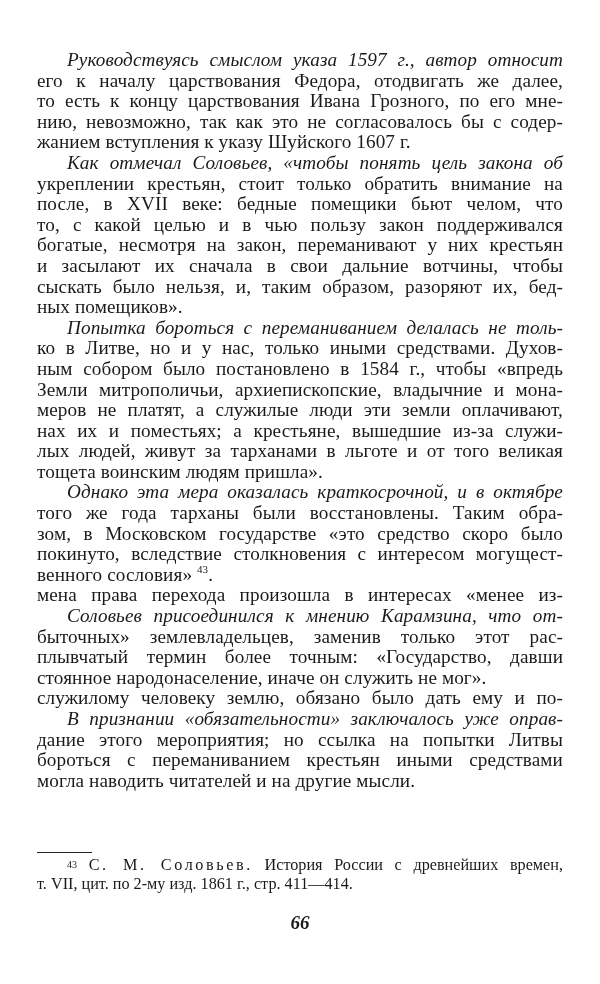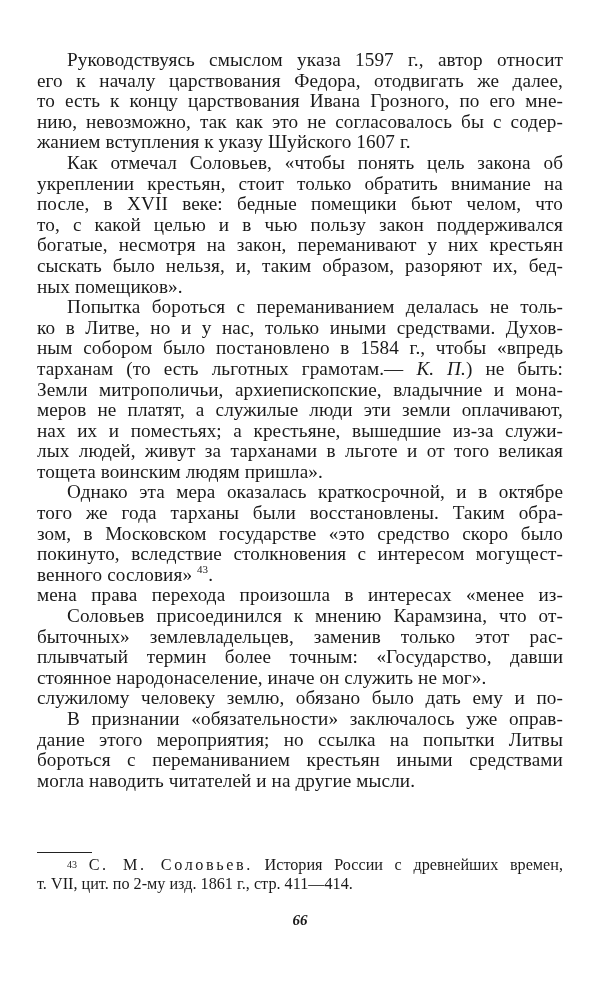--- a/index.html
+++ b/index.html
@@ -29,20 +29,21 @@
       white-space: nowrap;
       text-align: justify;
       text-align-last: justify;
       letter-spacing: 0.1px;
     }
     .line.last {
       text-align-last: left;
     }
     .line.indent {
       padding-left: 30px;
+      font-style: italic;
     }
     .italic { font-style: italic; }
     sup.fnref {
       font-size: 11px;
       vertical-align: top;
       line-height: 12px;
       position: relative;
       top: -2px;
     }
     .rule {
@@ -76,21 +77,21 @@
       vertical-align: top;
       position: relative;
       top: -1px;
     }
     .page-number {
       position: absolute;
       left: 0;
       width: 600px;
       top: 912px;
       text-align: center;
-      font-size: 15px;
+      font-size: 19px;
       font-weight: bold;
       font-style: italic;
     }
   </style>
 </head>
 <body>
 
 <div class="page">
 
   <div>
@@ -100,29 +101,29 @@
     <span class="line">нию, невозможно, так как это не согласовалось бы с содер-</span>
     <span class="line last">жанием вступления к указу Шуйского 1607 г.</span>
   </div>
 
   <div>
     <span class="line indent">Как отмечал Соловьев, «чтобы понять цель закона об</span>
     <span class="line">укреплении крестьян, стоит только обратить внимание на</span>
     <span class="line">после, в XVII веке: бедные помещики бьют челом, что</span>
     <span class="line">то, с какой целью и в чью пользу закон поддерживался</span>
     <span class="line">богатые, несмотря на закон, переманивают у них крестьян</span>
+    <span class="line">и засылают их сначала в свои дальние вотчины, чтобы</span>
     <span class="line">сыскать было нельзя, и, таким образом, разоряют их, бед-</span>
     <span class="line last">ных помещиков».</span>
   </div>
 
   <div>
     <span class="line indent">Попытка бороться с переманиванием делалась не толь-</span>
     <span class="line">ко в Литве, но и у нас, только иными средствами. Духов-</span>
     <span class="line">ным собором было постановлено в 1584 г., чтобы «впредь</span>
-    <span class="line"><span>тарханам (то есть льготных грамотам.—</span> <span class="italic">К. П.</span><span>) не быть:</span></span>
     <span class="line">Земли митрополичьи, архиепископские, владычние и мона-</span>
     <span class="line">меров не платят, а служилые люди эти земли оплачивают,</span>
     <span class="line">нах их и поместьях; а крестьяне, вышедшие из-за служи-</span>
     <span class="line">лых людей, живут за тарханами в льготе и от того великая</span>
     <span class="line last">тощета воинским людям пришла».</span>
   </div>
 
   <div>
     <span class="line indent">Однако эта мера оказалась краткосрочной, и в октябре</span>
     <span class="line">того же года тарханы были восстановлены. Таким обра-</span>

